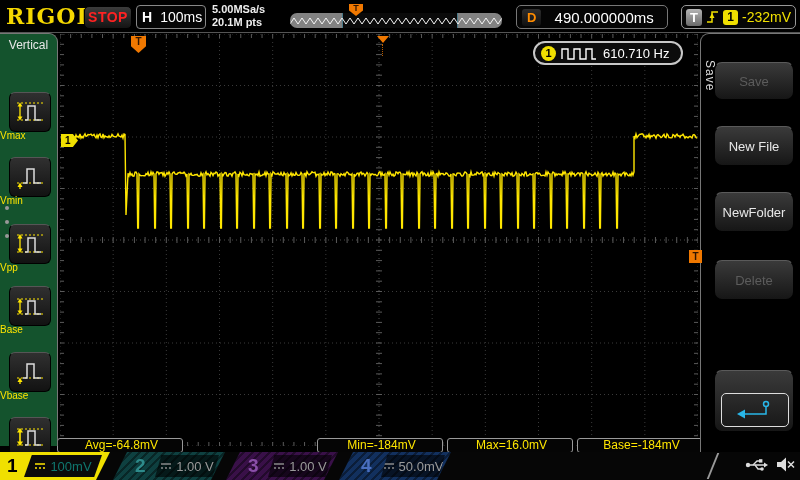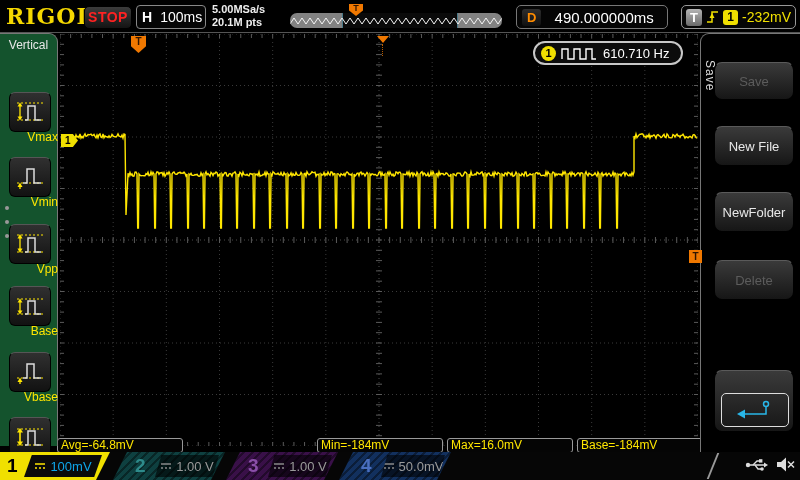--- a/index.html
+++ b/index.html
@@ -23,37 +23,37 @@
   #d-value { flex:1; text-align:center; color:#fff; font-size:15px; }
   #t-box { position:absolute; left:681px; top:5px; width:115px; height:24px; border:1px solid #999; border-radius:5px; background:#050505; display:flex; align-items:center; gap:4px; }
   #t-badge { margin-left:4px; width:16px; height:17px; background:linear-gradient(#b5b5b5,#6a6a6a); border-radius:3px; color:#fff; font-weight:bold; font-size:13px; text-align:center; line-height:17px; }
   #t-ch-badge { width:15px; height:15px; background:#f0e000; border-radius:3px; color:#000; font-weight:bold; font-size:12px; text-align:center; line-height:15px; }
   #t-level { color:#f0e000; font-size:14px; }
 
   
   #left-menu { position:absolute; left:0; top:33px; width:58px; height:413px; background:#14532d; border-right:1px solid #777; border-top:1px solid #777; border-top-right-radius:9px; z-index:20; }
   #left-title { color:#e8e8e8; font-size:12px; text-align:center; padding-top:4px; }
   .lbtn { position:absolute; left:9px; width:42px; height:40px; background:linear-gradient(#303030,#121212); border:1px solid #000; border-top:1px solid #565656; border-radius:6px; display:flex; align-items:center; justify-content:center; }
-  .llabel { position:absolute; left:0; width:58px; text-align:right; color:#ffe600; font-size:12px; }
+  .llabel { position:absolute; left:0; width:58px; text-align:left; color:#ffe600; font-size:10px; }
   .pagedot { position:absolute; left:5px; width:4px; height:4px; border-radius:50%; background:#999; }
 
   
   #scope { position:absolute; left:60px; top:34px; width:638px; height:412px; z-index:1; }
   #ch1-marker { position:absolute; left:61px; top:134px; width:17px; height:13px; background:#f0e000; clip-path:polygon(0 0,70% 0,100% 50%,70% 100%,0 100%); color:#000; font-size:10px; font-weight:bold; text-align:left; line-height:13px; z-index:5; }
   #ch1-marker span { margin-left:4px; }
   #trig-flag { position:absolute; left:131px; top:36px; width:15px; height:17px; background:#f07800; clip-path:polygon(0 0,100% 0,100% 60%,50% 100%,0 60%); color:#301500; font-size:10px; font-weight:bold; text-align:center; line-height:12px; z-index:5; }
   #center-tri { position:absolute; left:377px; top:36px; width:0; height:0; border-left:6px solid transparent; border-right:6px solid transparent; border-top:7px solid #f07800; z-index:5; }
   #center-tri-line { position:absolute; left:382px; top:44px; height:12px; width:0; border-left:1px dotted #b85c00; z-index:5; }
   #trig-level-marker { position:absolute; left:689px; top:250px; width:13px; height:13px; background:#f07800; color:#301500; font-size:10px; font-weight:bold; text-align:center; line-height:13px; z-index:25; }
   #freq-counter { position:absolute; left:533px; top:41px; width:150px; height:24px; border:2px solid #c8c8c8; border-radius:12px; background:#0c0c0c; display:flex; align-items:center; z-index:6; }
   #fc-badge { margin-left:6px; width:15px; height:15px; border-radius:50%; background:#f0e000; color:#000; font-weight:bold; font-size:11px; text-align:center; line-height:15px; }
   #fc-value { color:#fff; font-size:13px; margin-left:6px; }
 
   
-  .meas { position:absolute; top:438px; width:126px; height:15px; background:#050505; border:1px solid #999; border-radius:3px; color:#ffe600; font-size:12px; line-height:12px; padding-left:3px; z-index:10; }
+  .meas { position:absolute; top:438px; width:126px; height:15px; background:#050505; border:1px solid #999; border-radius:3px; color:#ffe600; font-size:12px; line-height:12px; padding-left:3px; z-index:10;text-align:center; }
 
   
   #right-menu { position:absolute; left:700px; top:33px; width:100px; height:419px; background:#000; border-left:1px solid #777; border-top:1px solid #777; border-top-left-radius:9px; z-index:20; }
   #save-tab { position:absolute; left:2px; top:26px; writing-mode:vertical-rl; color:#ddd; font-size:12px; letter-spacing:1px; }
   .rbtn { position:absolute; left:13px; width:80px; background:linear-gradient(#3a3a3a,#161616); border:1px solid #000; border-top:1px solid #5a5a5a; border-radius:8px; color:#e8e8e8; font-size:13px; display:flex; align-items:center; justify-content:center; }
   .rbtn.disabled { color:#5c5c5c; }
   #back-btn { position:absolute; left:13px; top:336px; width:80px; height:62px; background:linear-gradient(#3a3a3a,#161616); border:1px solid #000; border-top:1px solid #5a5a5a; border-radius:8px; }
   #back-inner { position:absolute; left:6px; top:22px; width:68px; height:34px; border:1px solid #ddd; border-radius:5px; display:flex; align-items:center; justify-content:center; }
 
   
@@ -546,21 +546,21 @@
         </svg>
       </div>
     </div>
   </div>
 
   <div id="bottombar">
 
     <div class="chip" style="left:0">
       <div class="chip-bg" style="background:#f0e000; clip-path:polygon(0 0,110px 0,96px 100%,0 100%)"></div>
       <div class="chip-num" style="left:7px;color:#000">1</div>
-      <div class="chip-val" style="background:#0a0a0a;color:#0ea5e9">
+      <div class="chip-val" style="background:#0a0a0a;color:#0f766e">
         <svg width="12" height="10">
           <path d="M1,3 H11" stroke="#ffe600" stroke-width="1.4"></path>
           <path d="M1,7 H3 M5,7 H7 M9,7 H11" stroke="#ffe600" stroke-width="1.4"></path>
         </svg>
         <span>100mV</span>
       </div>
     </div>
 
     <div class="chip" style="left:113px">
       <div class="chip-bg hatch" style="background-color:#0e4040; clip-path:polygon(14px 0,112px 0,98px 100%,0 100%)"></div>

